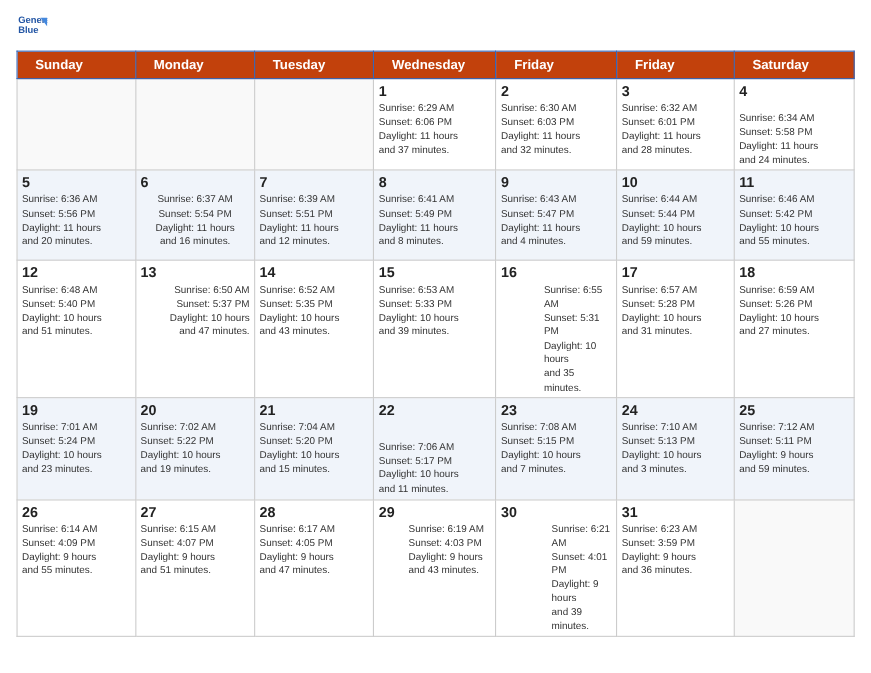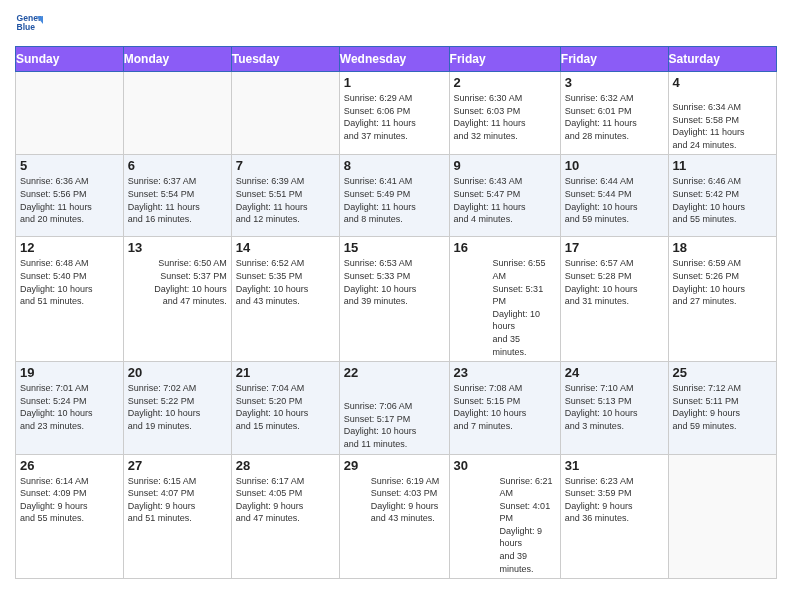--- a/index.html
+++ b/index.html
@@ -42,25 +42,25 @@
     .subtitle {
       font-size: 14px;
       color: #444;
     }
     .calendar {
       width: 100%;
       border-collapse: collapse;
       border: 1px solid #ccc;
     }
     .calendar th {
-      background-color: #8b5cf6;
+      background-color: #c2410c;
       color: #fff;
       font-size: 12px;
       font-weight: bold;
-      padding: 5px 0;
+      padding: 5px 16px;
       text-align: left;
       border: 1px solid #3366bb;
     }
     .calendar td {
       vertical-align: top;
       border: 1px solid #ccc;
       padding: 3px 4px;
       width: 113px;
       height: 82px;
       background: #fff;
@@ -154,21 +154,21 @@
         <tr class="row-shade">
           <td>
             <span class="day-number">5</span>
             <div class="day-info" style="white-space: pre-line;">Sunrise: 6:36 AM
 Sunset: 5:56 PM
 Daylight: 11 hours
 and 20 minutes.</div>
           </td>
           <td>
             <span class="day-number">6</span>
-            <div class="day-info" style="white-space: pre-line;">Sunrise: 6:37 AM
+            <div class="day-info" style="white-space: pre-line; text-align: center;">Sunrise: 6:37 AM
 Sunset: 5:54 PM
 Daylight: 11 hours
 and 16 minutes.</div>
           </td>
           <td>
             <span class="day-number">7</span>
             <div class="day-info" style="white-space: pre-line;">Sunrise: 6:39 AM
 Sunset: 5:51 PM
 Daylight: 11 hours
 and 12 minutes.</div>

